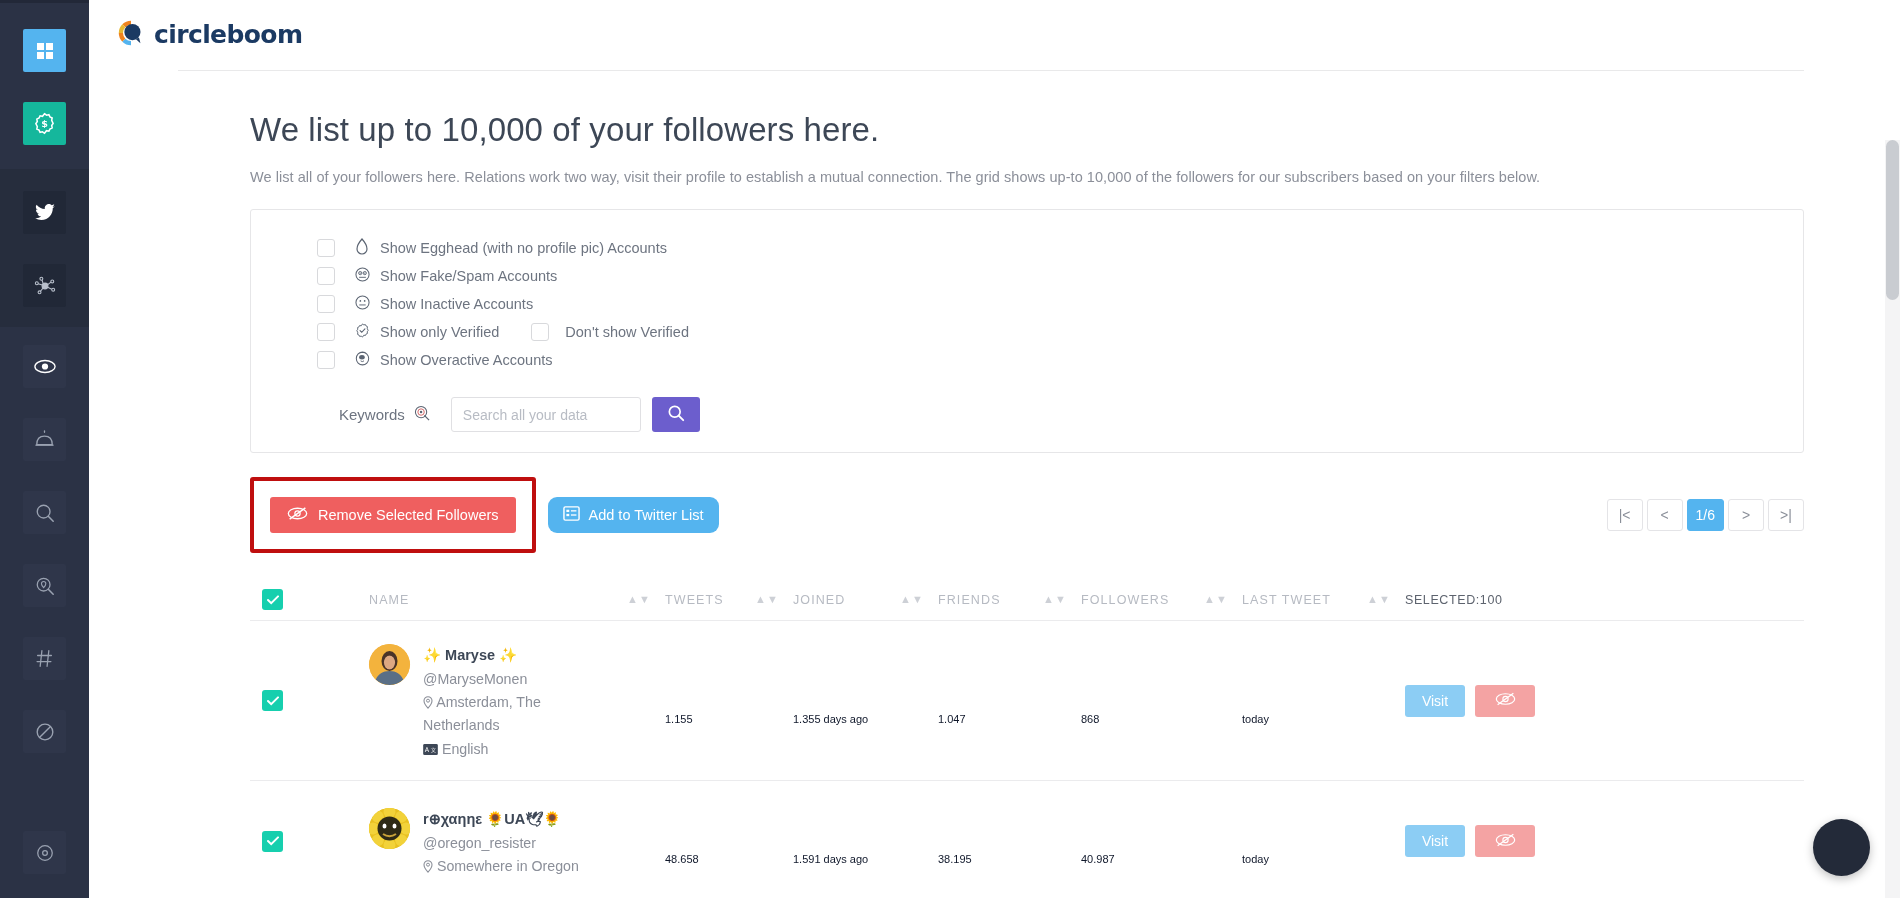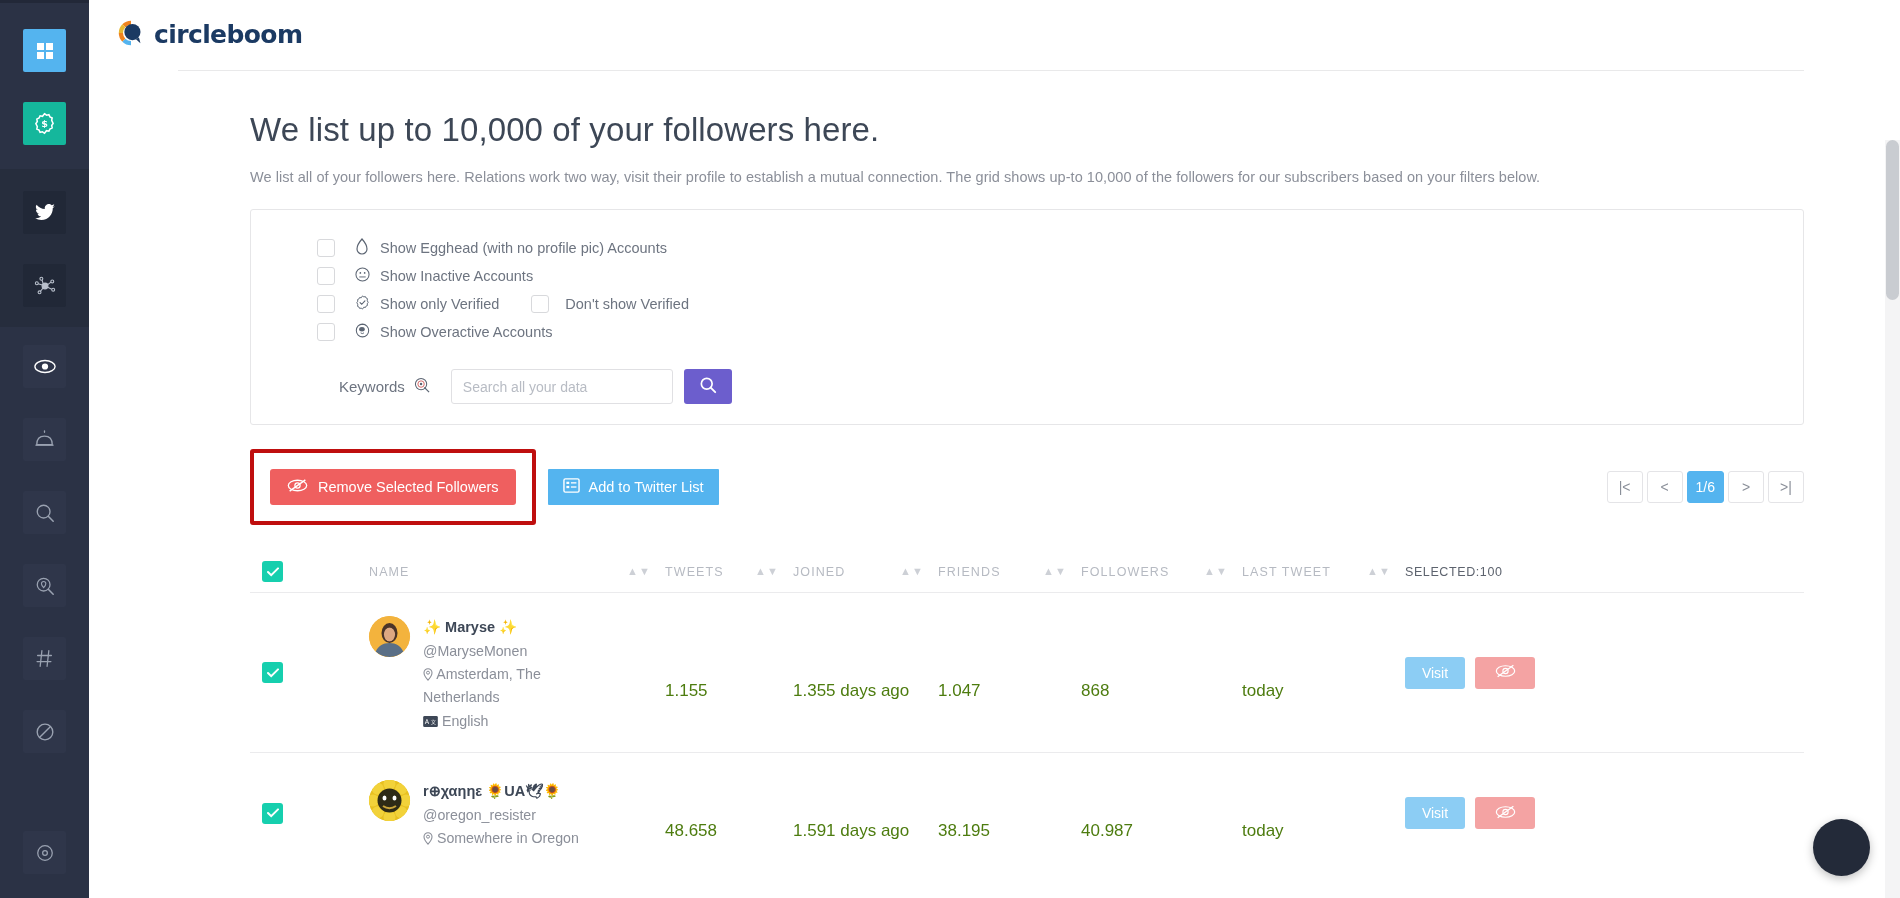--- a/index.html
+++ b/index.html
@@ -73,42 +73,42 @@
   }
   .cb-ico { width: 24px; text-align: center; margin-left: 15px; font-size: 15px; color: #5b6472; }
   .cb-label { font-size: 14.5px; color: #6d7480; margin-left: 6px; }
   .cb-second { display: flex; align-items: center; margin-left: 32px; }
   .cb-second .cb-label { margin-left: 16px; }
 
   .kw-row { display: flex; align-items: center; margin: 25px 0 0 88px; }
   .kw-label { font-size: 15px; color: #6d7480; }
   .kw-ico { margin-left: 9px; font-size: 15px; }
   .kw-input {
-    width: 222px; height: 35px; margin-left: 21px;
+    width: 190px; height: 35px; margin-left: 21px;
     border: 1px solid #e0e0e3; border-radius: 3px; padding: 0 11px;
     font-size: 14px; color: #6d7480; font-family: "Liberation Sans", sans-serif;
     outline: none; background: #fff;
   }
   .kw-input::placeholder { color: #b8bcc4; }
   .kw-btn {
     width: 48px; height: 35px; margin-left: 11px; background: #6c5ecd;
     border: none; border-radius: 3px; display: flex; align-items: center;
     justify-content: center; cursor: pointer;
   }
 
   
   .actionbar { display: flex; align-items: center; margin: 24px 96px 0 72px; position: relative; }
   .hl-wrap { border: 4px solid #bf0e0e; border-radius: 3px; padding: 16px; }
   .btn-remove {
     background: #ef5f5f; color: #fff; border: none; border-radius: 3px;
     height: 36px; padding: 0 17px; font-size: 14.5px; cursor: pointer;
     display: flex; align-items: center; gap: 10px; font-family: "Liberation Sans", sans-serif;
   }
   .btn-addlist {
-    background: #54b4ef; color: #fff; border: none; border-radius: 1px;
+    background: #54b4ef; color: #fff; border: none; border-radius: 9px;
     height: 36px; padding: 0 15px; font-size: 14.5px; cursor: pointer;
     display: flex; align-items: center; gap: 9px; margin-left: 12px;
     font-family: "Liberation Sans", sans-serif;
   }
   .pager { margin-left: auto; display: flex; gap: 4px; }
   .pg {
     min-width: 36px; height: 32px; border: 1px solid #e4e4e7; border-radius: 3px;
     background: #fff; color: #8a8f99; font-size: 14px; display: flex;
     align-items: center; justify-content: center; cursor: pointer; padding: 0 8px;
     font-family: "Liberation Sans", sans-serif;
@@ -134,21 +134,21 @@
   .col-sel   { flex: 1; }
   .th.col-sel { color:#5d636e; letter-spacing:0.6px; }
   .chk-on {
     width: 21px; height: 21px; background: #16cfae; border-radius: 3px;
     display: flex; align-items: center; justify-content: center; cursor: pointer;
   }
   .hrow { border-bottom: 1px solid #ebebed; }
 
   .trow { display: flex; align-items: center; min-height: 160px; border-bottom: 1px solid #ebebed; }
   .trow.r2 { min-height: 120px; border-bottom: none; }
-  .cell { font-size: 17px; color: #4d7c0f; margin-top: 36px; }
+  .cell { font-size: 11px; color: #0f172a; margin-top: 36px; }
   .namecell { display: flex; align-items: flex-start; padding-top: 4px; }
   .avatar {
     width: 41px; height: 41px; border-radius: 50%; flex: 0 0 41px;
     background: #f3b33d; overflow: hidden; position: relative;
   }
   .avatar.a2 { background: #e7c52e; }
   .av-face { position:absolute; inset:0; }
   .ninfo { margin-left: 13px; }
   .nname { font-size: 14.5px; color: #3d4756; font-weight: bold; line-height: 23px; }
   .nhandle { font-size: 14.2px; color: #8b8f99; line-height: 24px; }
@@ -329,20 +329,34 @@
           <div class="cbrow">
             <span class="cbox"></span>
             <span class="cb-ico">
               <svg width="12" height="17" viewBox="0 0 12 17">
                   <path d="M6 1C3.3 4 1 8 1 11a5 5 0 0010 0c0-3-2.3-7-5-10z" fill="none" stroke="#5b6472" stroke-width="1.2"></path>
                 </svg>
             </span>
             <span class="cb-label">Show Egghead (with no profile pic) Accounts</span>
           </div>
 
+          <div class="cbrow">
+            <span class="cbox"></span>
+            <span class="cb-ico">
+              <svg width="15" height="15" viewBox="0 0 16 16">
+                  <circle cx="8" cy="8" r="7" fill="none" stroke="#5b6472" stroke-width="1.1"></circle>
+                  <circle cx="5.6" cy="6.5" r="1.7" fill="none" stroke="#5b6472" stroke-width="1"></circle>
+                  <circle cx="10.4" cy="6.5" r="1.7" fill="none" stroke="#5b6472" stroke-width="1"></circle>
+                  <circle cx="5.6" cy="6.5" r=".7" fill="#5b6472"></circle>
+                  <circle cx="10.4" cy="6.5" r=".7" fill="#5b6472"></circle>
+                  <path d="M4.8 11h6.4" stroke="#5b6472" stroke-width="1" stroke-linecap="round"></path>
+                </svg>
+            </span>
+            <span class="cb-label">Show Fake/Spam Accounts</span>
+          </div>
 
           <div class="cbrow">
             <span class="cbox"></span>
             <span class="cb-ico">
               <svg width="15" height="15" viewBox="0 0 16 16">
                   <circle cx="8" cy="8" r="7" fill="none" stroke="#5b6472" stroke-width="1.1"></circle>
                   <circle cx="5.7" cy="6.3" r=".9" fill="#5b6472"></circle>
                   <circle cx="10.3" cy="6.3" r=".9" fill="#5b6472"></circle>
                   <path d="M5 10.6h6" stroke="#5b6472" stroke-width="1" stroke-linecap="round"></path>
                 </svg>

